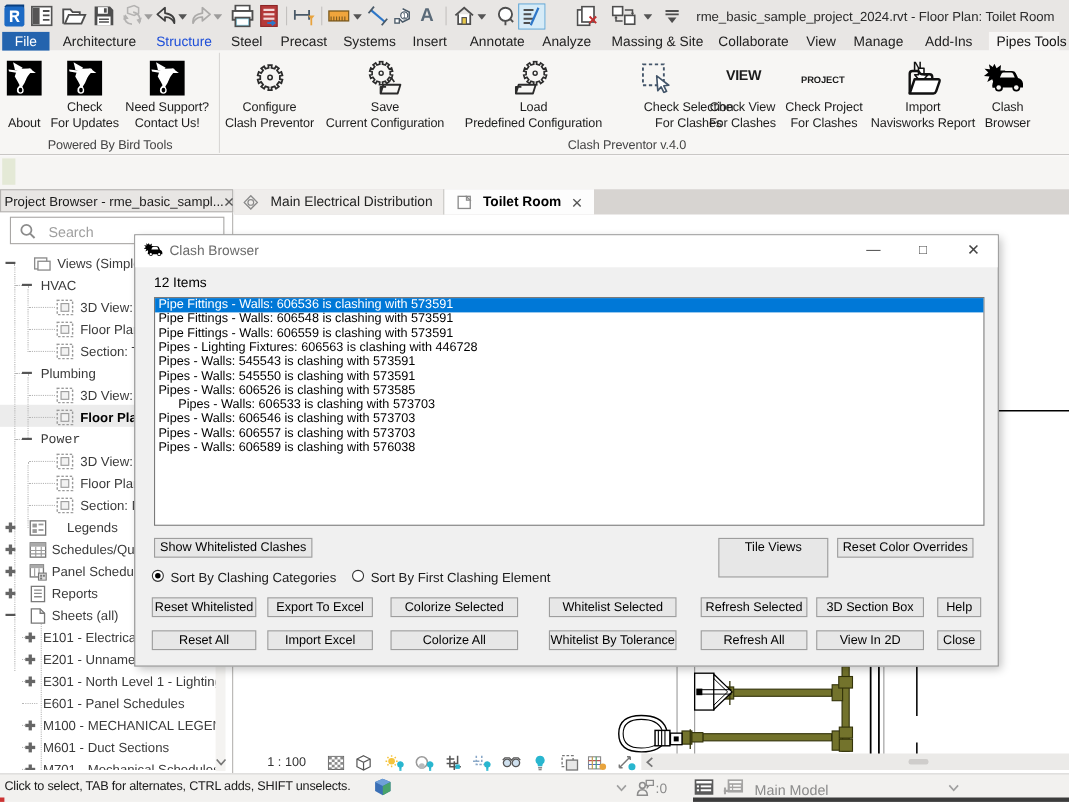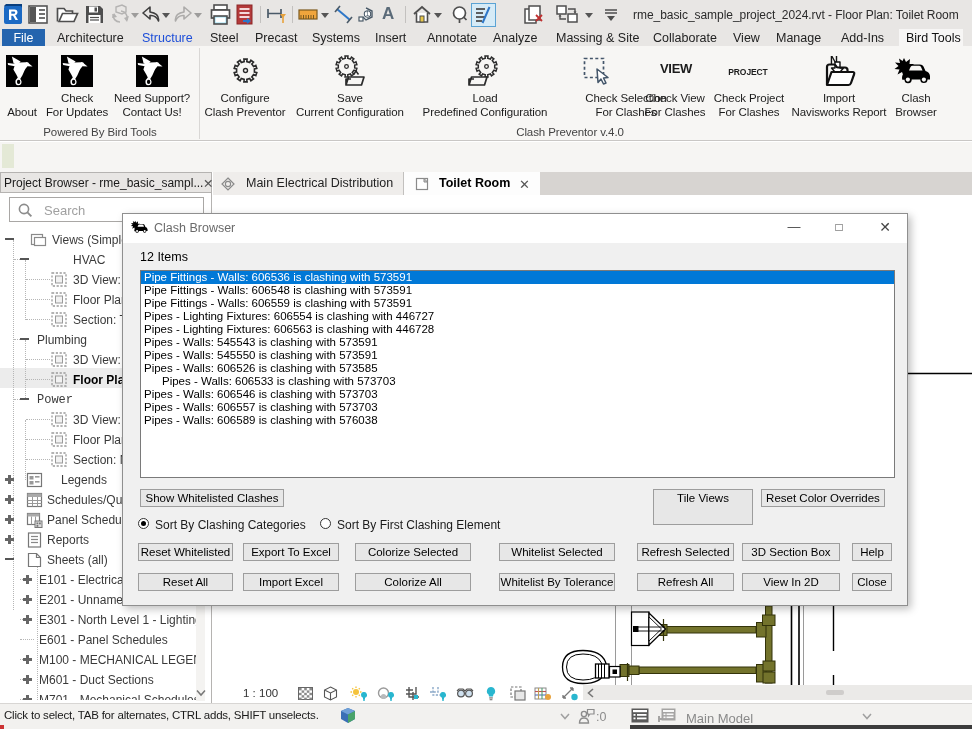--- a/index.html
+++ b/index.html
@@ -148,21 +148,21 @@
 <div class="abs" style="left:255px;top:31px;font-size:12.5px;color:#222">Precast</div>
 <div class="abs" style="left:312px;top:31px;font-size:12.5px;color:#222">Systems</div>
 <div class="abs" style="left:375px;top:31px;font-size:12.5px;color:#222">Insert</div>
 <div class="abs" style="left:427px;top:31px;font-size:12.5px;color:#222">Annotate</div>
 <div class="abs" style="left:493px;top:31px;font-size:12.5px;color:#222">Analyze</div>
 <div class="abs" style="left:556px;top:31px;font-size:12.5px;color:#222">Massing &amp; Site</div>
 <div class="abs" style="left:653px;top:31px;font-size:12.5px;color:#222">Collaborate</div>
 <div class="abs" style="left:733px;top:31px;font-size:12.5px;color:#222">View</div>
 <div class="abs" style="left:776px;top:31px;font-size:12.5px;color:#222">Manage</div>
 <div class="abs" style="left:841px;top:31px;font-size:12.5px;color:#222">Add-Ins</div>
-<div class="abs" style="left:906px;top:31px;font-size:12.5px;color:#111">Bird Tools</div>
+<div class="abs" style="left:906px;top:31px;font-size:12.5px;color:#111">Pipes Tools</div>
 
 <div class="abs" style="left:0;top:46px;width:972px;height:95px;background:#f7f6f4;border-bottom:1px solid #c9c7c5"></div>
 <div class="abs" style="left:199px;top:48px;width:1px;height:91px;background:#d9d7d5"></div>
 
 <svg class="abs" style="left:6px;top:55px" width="32" height="32" viewBox="0 0 32 32">
     <rect width="32" height="32" fill="#000"></rect>
     <g fill="#fff">
       <path d="M5.9 1.5 L14.6 6.6 L11.8 9.8 L7.6 8.6 Z"></path>
       <path d="M1.7 8.1 L9.9 9.0 L11.5 10.8 L8.7 11.2 L2.2 9.9 Z"></path>
       <path d="M9.2 9.2 L14 7.6 L19.8 7.2 Q22.3 6.6 23.2 8.8 L26.6 11.4 L21.5 11.3 Q19.5 13.5 18.3 16 L16.3 20.4 L14.3 23.7 L15.5 26.3 Q15.9 30.3 12.2 30.3 Q8.6 29.9 9.6 25.2 L11.8 22.6 L10.3 19.5 L7.4 14.6 Z"></path>
@@ -329,21 +329,21 @@
  <div class="abs" style="left:25px;top:198px;width:1px;height:60px;border-left:1px dotted #b6b6b6"></div>
  <div class="abs" style="left:37px;top:338px;width:1px;height:140px;border-left:1px dotted #b6b6b6"></div>
  <div class="abs" style="left:5px;top:16px;width:9px;height:2px;background:#555"></div>
  <svg class="abs" style="left:30px;top:10px" width="17" height="16" viewBox="0 0 17 16">
       <rect x="1.5" y="2.5" width="11" height="10" fill="none" stroke="#8a8a8a" stroke-width="1.2"></rect>
       <rect x="4.5" y="5.5" width="11" height="8" fill="#fff" stroke="#8a8a8a" stroke-width="1.2"></rect>
     </svg>
  <div class="trow" style="left:52px;top:11px;">Views (Simple)</div>
  <div class="abs" style="left:14px;top:37px;width:6px;border-top:1px dotted #b6b6b6"></div>
  <div class="abs" style="left:20px;top:36px;width:9px;height:2px;background:#555"></div>
- <div class="trow" style="left:37px;top:31px;margin-left:36px;">HVAC</div>
+ <div class="trow" style="left:37px;top:31px;">HVAC</div>
  <div class="abs" style="left:26px;top:57px;width:24px;border-top:1px dotted #b6b6b6"></div>
  <svg class="abs" style="left:51px;top:50px" width="17" height="16" viewBox="0 0 17 16">
       <rect x="1" y="1" width="14" height="13" fill="none" stroke="#9a9a9a" stroke-width="1.3" stroke-dasharray="2.2,1.6"></rect>
       <rect x="4.5" y="4" width="7" height="7" fill="#f2f2f2" stroke="#9a9a9a" stroke-width="1"></rect>
     </svg>
  <div class="trow" style="left:73px;top:51px;">3D View: {3</div>
  <div class="abs" style="left:26px;top:77px;width:24px;border-top:1px dotted #b6b6b6"></div>
  <svg class="abs" style="left:51px;top:70px" width="17" height="16" viewBox="0 0 17 16">
       <rect x="1" y="1" width="14" height="13" fill="none" stroke="#9a9a9a" stroke-width="1.3" stroke-dasharray="2.2,1.6"></rect>
       <rect x="4.5" y="4" width="7" height="7" fill="#f2f2f2" stroke="#9a9a9a" stroke-width="1"></rect>
@@ -619,21 +619,20 @@
 <div class="abs" style="left:154px;top:221px;font-size:12.5px;color:#6b6b6b">Clash Browser</div>
 <div class="abs" style="left:786px;top:219px;width:16px;text-align:center;font-size:13px;color:#444">—</div>
 <div class="abs" style="left:831px;top:220px;width:16px;text-align:center;font-size:12px;color:#444">□</div>
 <div class="abs" style="left:877px;top:219px;width:16px;text-align:center;font-size:14px;color:#444">✕</div>
 <div class="abs" style="left:140px;top:250px;font-size:12.5px;color:#000">12 Items</div>
 
 <div class="abs" style="left:140px;top:270px;width:755px;height:208px;background:#fff;border:1px solid #7a7a7a;font-size:11.5px;color:#000">
 <div style="height:13px;line-height:13px;padding-left:3px;background:#0078d7;color:#fff">Pipe Fittings - Walls: 606536 is clashing with 573591</div>
 <div style="height:13px;line-height:13px;padding-left:3px">Pipe Fittings - Walls: 606548 is clashing with 573591</div>
 <div style="height:13px;line-height:13px;padding-left:3px">Pipe Fittings - Walls: 606559 is clashing with 573591</div>
-<div style="height:13px;line-height:13px;padding-left:3px">Pipes - Lighting Fixtures: 606554 is clashing with 446727</div>
 <div style="height:13px;line-height:13px;padding-left:3px">Pipes - Lighting Fixtures: 606563 is clashing with 446728</div>
 <div style="height:13px;line-height:13px;padding-left:3px">Pipes - Walls: 545543 is clashing with 573591</div>
 <div style="height:13px;line-height:13px;padding-left:3px">Pipes - Walls: 545550 is clashing with 573591</div>
 <div style="height:13px;line-height:13px;padding-left:3px">Pipes - Walls: 606526 is clashing with 573585</div>
 <div style="height:13px;line-height:13px;padding-left:21px">Pipes - Walls: 606533 is clashing with 573703</div>
 <div style="height:13px;line-height:13px;padding-left:3px">Pipes - Walls: 606546 is clashing with 573703</div>
 <div style="height:13px;line-height:13px;padding-left:3px">Pipes - Walls: 606557 is clashing with 573703</div>
 <div style="height:13px;line-height:13px;padding-left:3px">Pipes - Walls: 606589 is clashing with 576038</div>
 </div>
 

